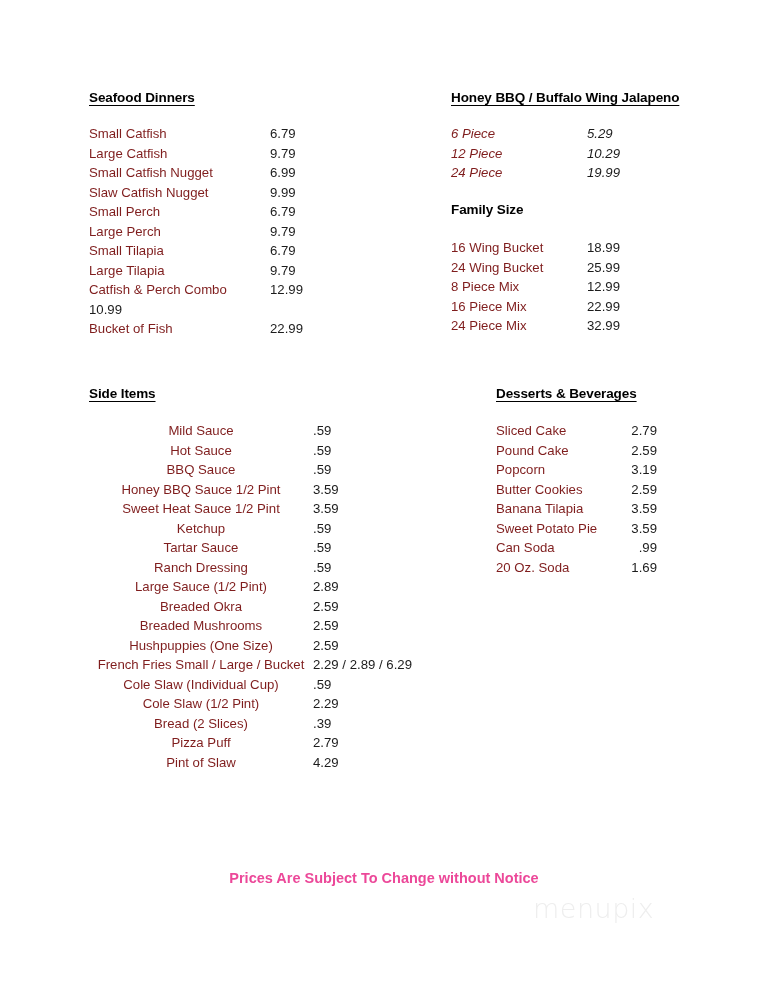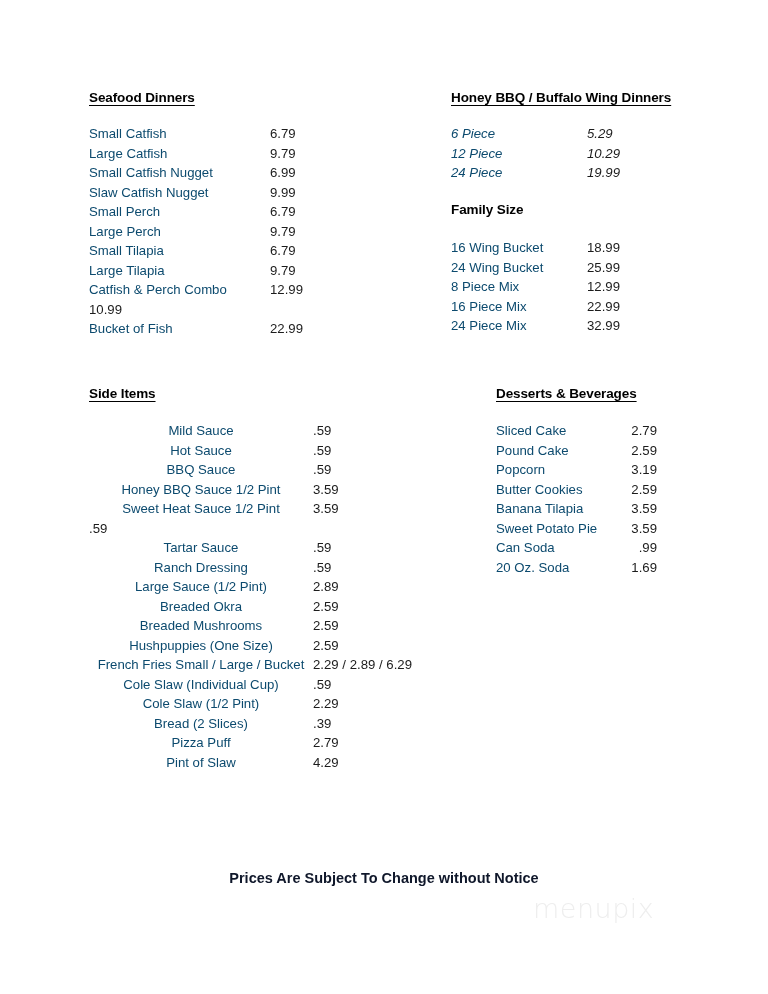--- a/index.html
+++ b/index.html
@@ -48,21 +48,21 @@
 
   .row {
     display: flex;
     align-items: baseline;
     height: 19.5px;
     line-height: 19.5px;
     white-space: nowrap;
   }
   .row .name {
     font-size: 13.2px;
-    color: #0c4a6e;
+    color: #7f1d1d;
     flex: 0 0 auto;
   }
   .row .price {
     font-size: 13.2px;
     color: #1c1c1c;
     flex: 0 0 auto;
   }
 
   
   #seafood-section      { left: 89px;  top: 90px;  }
@@ -88,21 +88,21 @@
 
   
   #footer-note {
     position: absolute;
     left: 0;
     right: 0;
     top: 870px;
     text-align: center;
     font-size: 14.5px;
     font-weight: bold;
-    color: #0f172a;
+    color: #ec4899;
   }
 
   
   #watermark {
     position: absolute;
     left: 533px;
     top: 893px;
     font-size: 27px;
     letter-spacing: 0.5px;
     color: #eeeeee;
@@ -168,21 +168,21 @@
           <span class="price">10.99</span>
         </div>
         <div class="row">
           <span class="name">Bucket of Fish</span>
           <span class="price">22.99</span>
         </div>
       </div>
   </div>
 
   <div class="section" id="wings-section">
-    <div class="section-title underlined">Honey BBQ / Buffalo Wing Dinners</div>
+    <div class="section-title underlined">Honey BBQ / Buffalo Wing Jalapeno</div>
     <div class="items">
         <div class="row">
           <span class="name">6 Piece</span>
           <span class="price">5.29</span>
         </div>
         <div class="row">
           <span class="name">12 Piece</span>
           <span class="price">10.29</span>
         </div>
         <div class="row">
@@ -235,20 +235,21 @@
         </div>
         <div class="row">
           <span class="name">Honey BBQ Sauce 1/2 Pint</span>
           <span class="price">3.59</span>
         </div>
         <div class="row">
           <span class="name">Sweet Heat Sauce 1/2 Pint</span>
           <span class="price">3.59</span>
         </div>
         <div class="row">
+          <span class="name">Ketchup</span>
           <span class="price">.59</span>
         </div>
         <div class="row">
           <span class="name">Tartar Sauce</span>
           <span class="price">.59</span>
         </div>
         <div class="row">
           <span class="name">Ranch Dressing</span>
           <span class="price">.59</span>
         </div>

